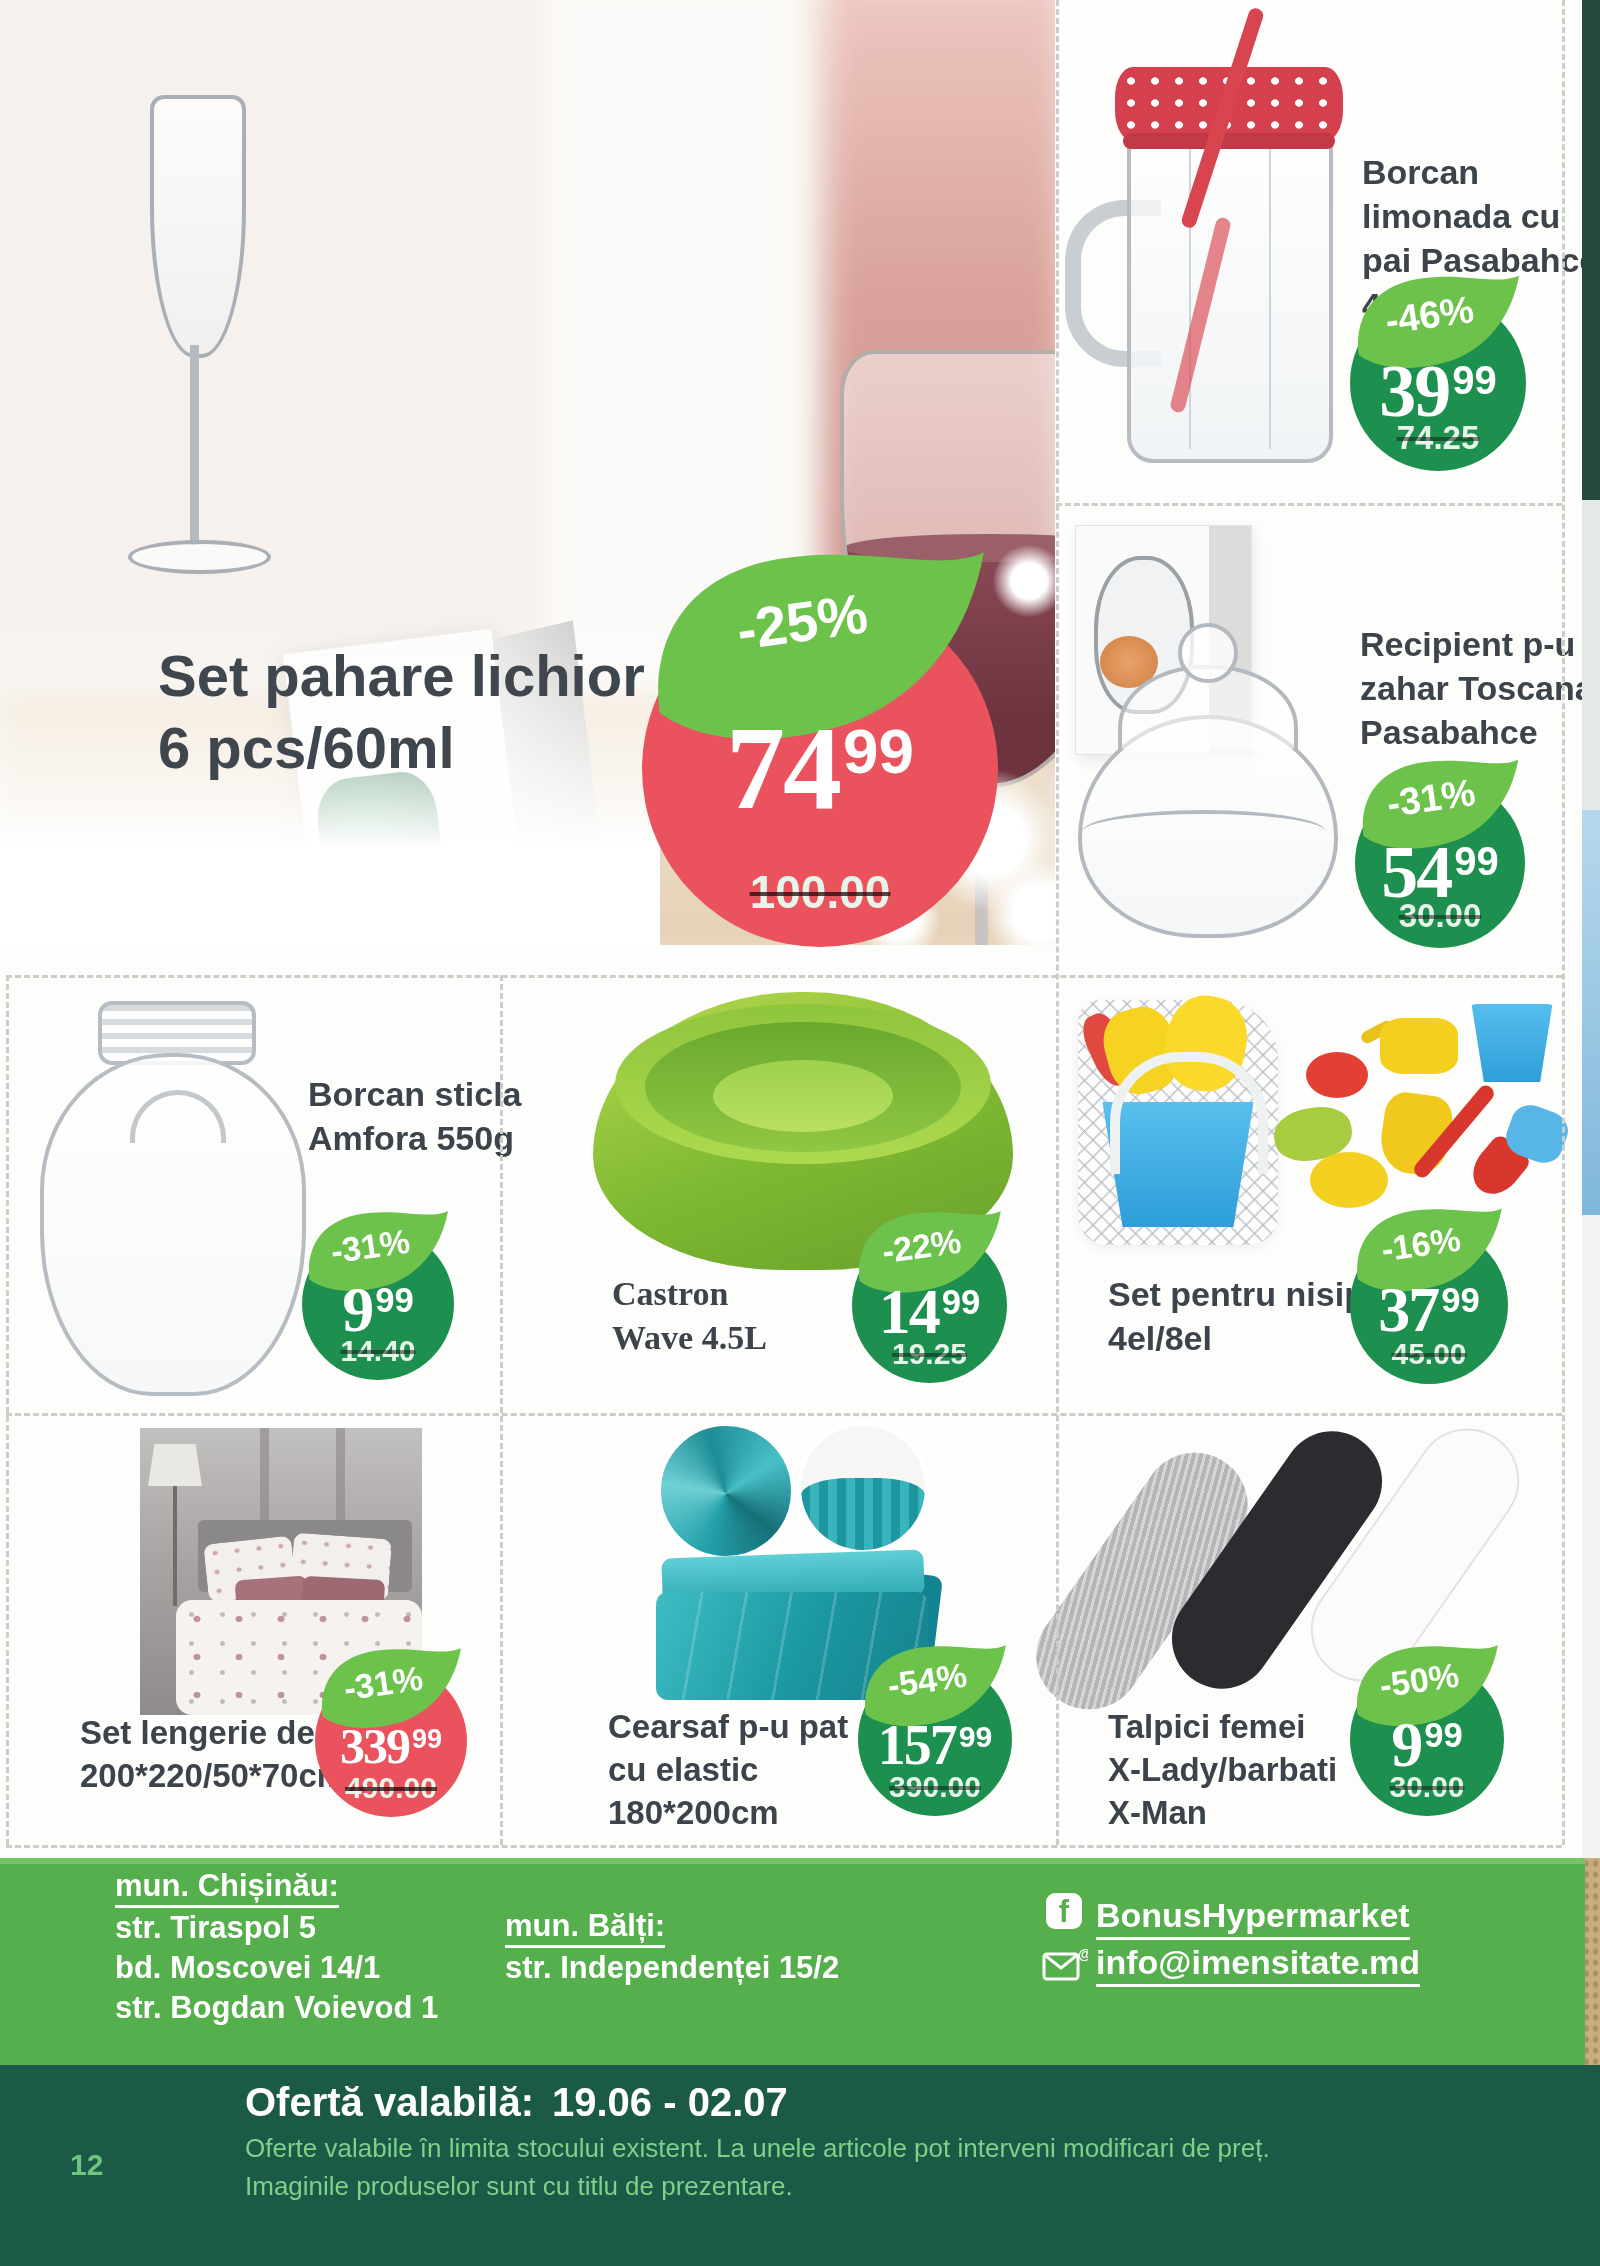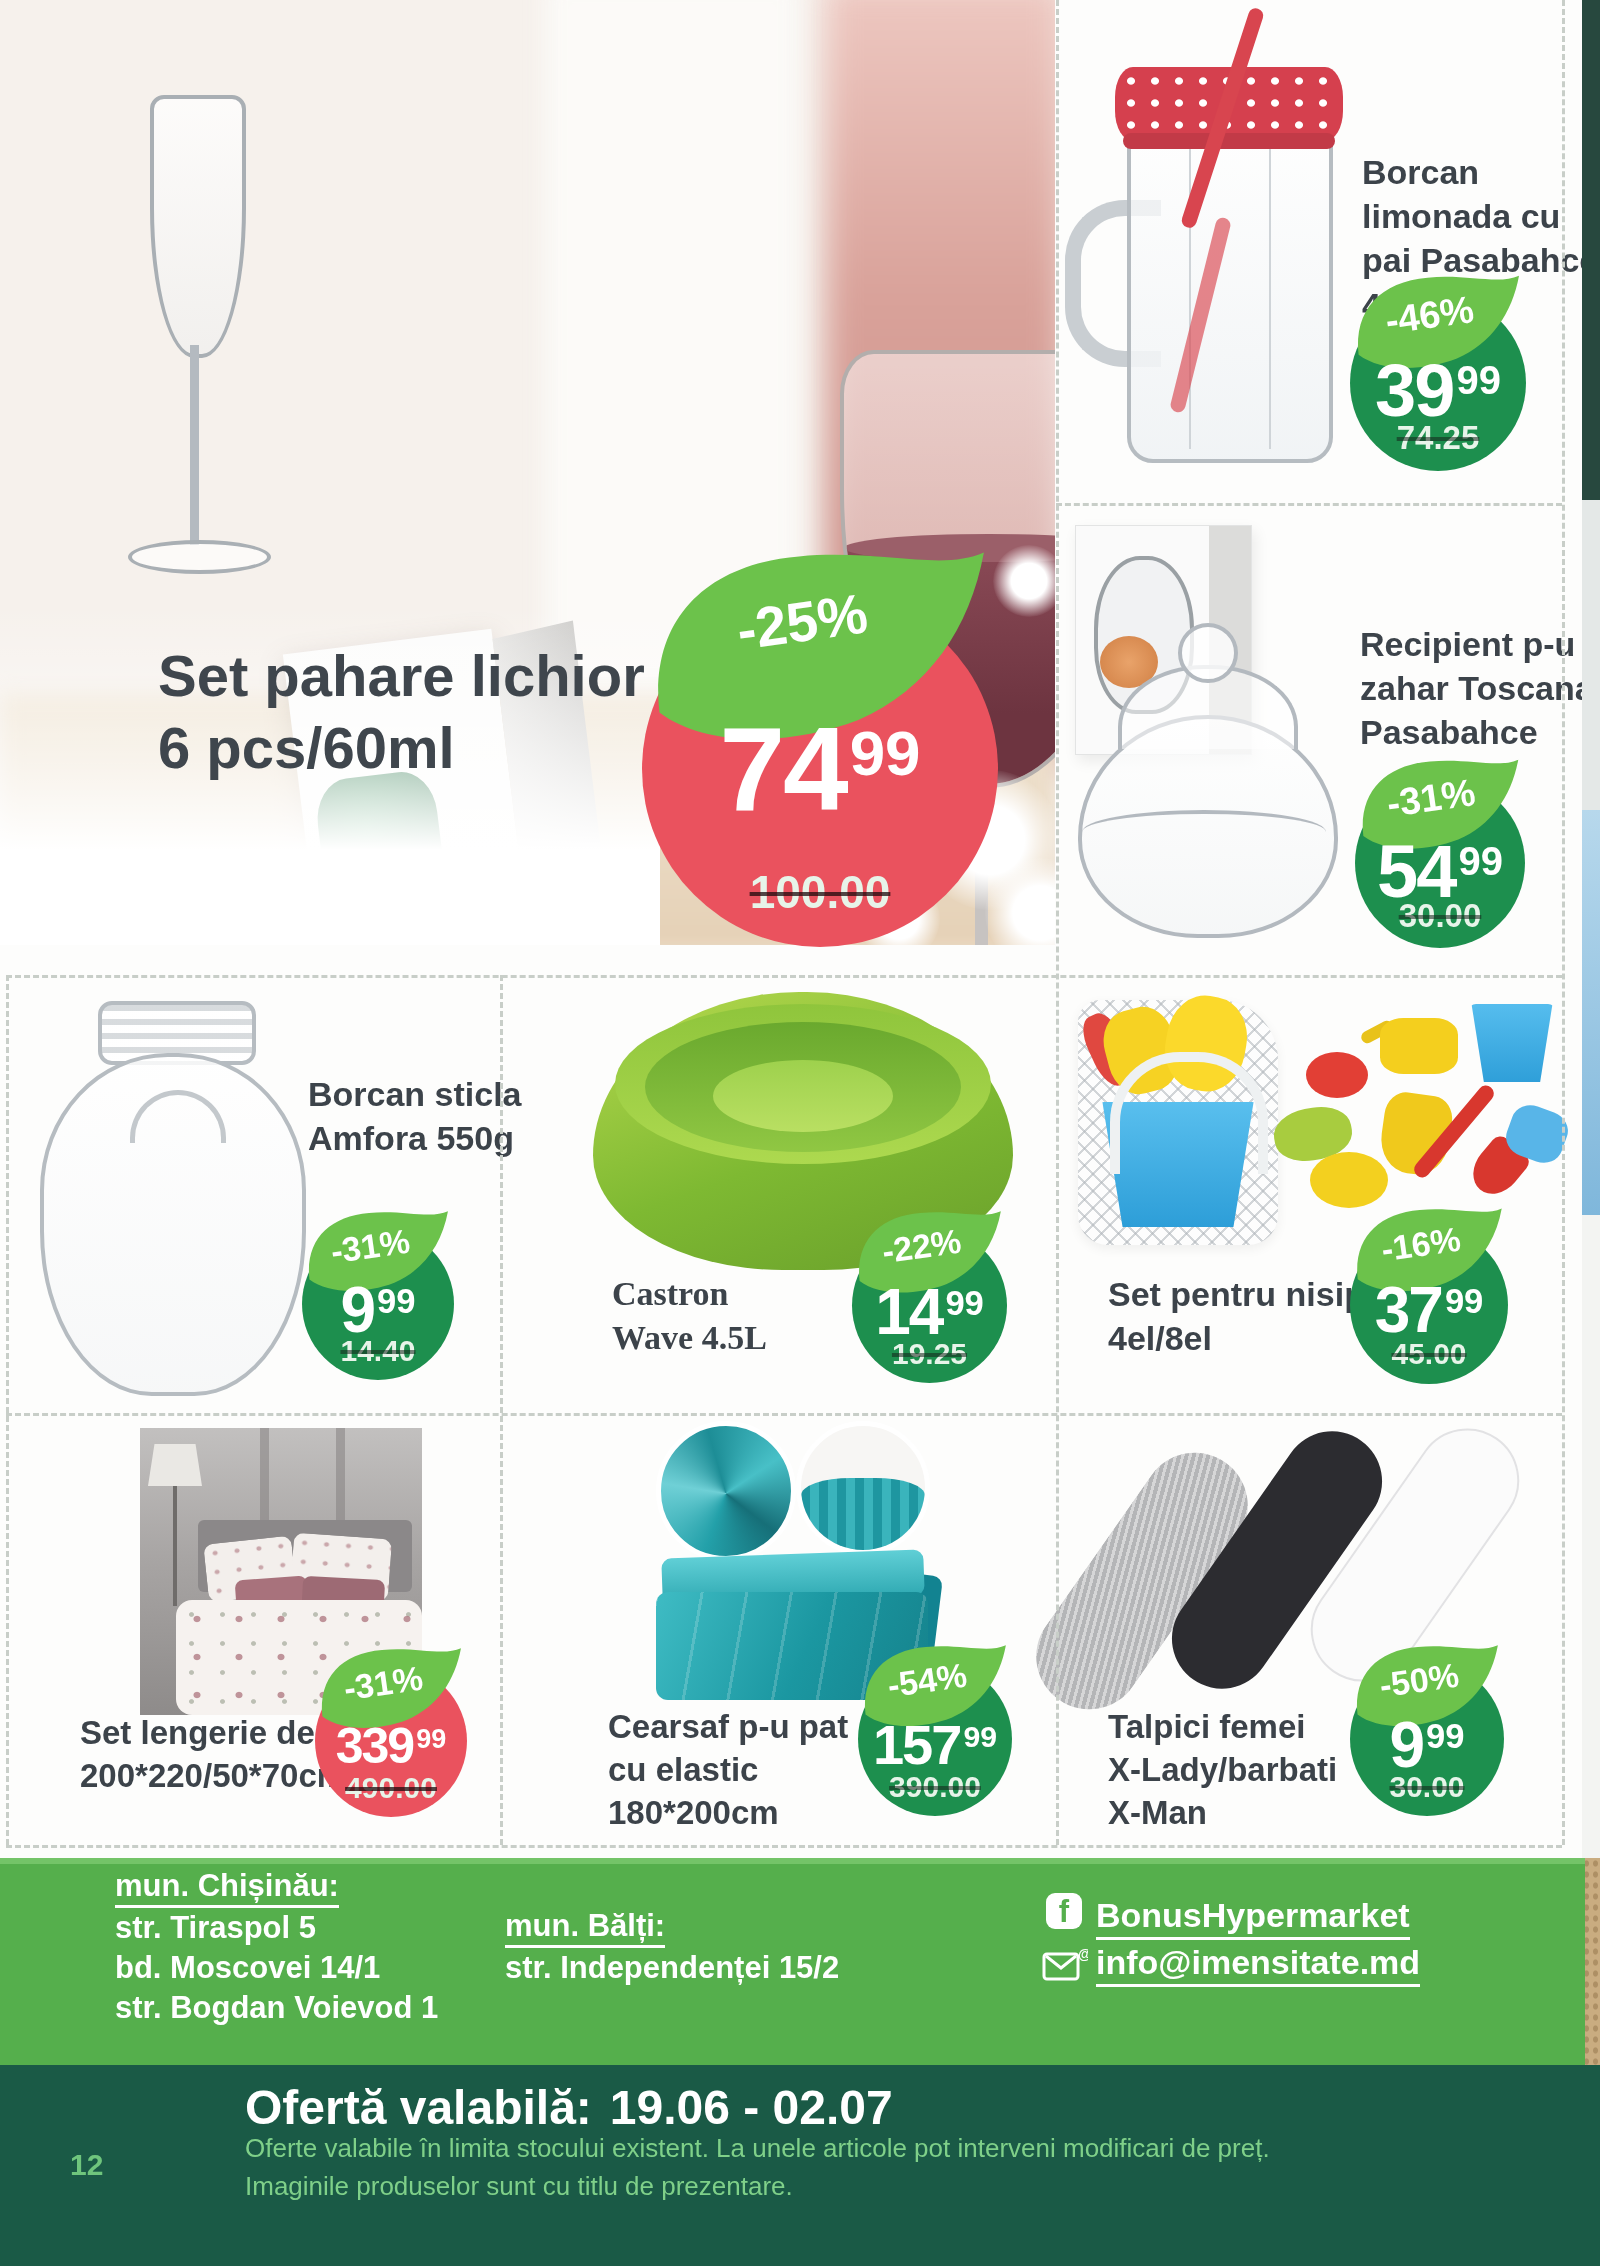--- a/index.html
+++ b/index.html
@@ -20,21 +20,21 @@
   
   .badge{position:absolute;width:var(--d);height:calc(var(--d)*1.13);}
   .b-circle{position:absolute;bottom:0;left:0;width:var(--d);height:var(--d);border-radius:50%;}
   .badge.green .b-circle{background:#1d8f4e;}
   .badge.red .b-circle{background:#ea525e;}
   .b-leaf{position:absolute;top:0;left:0;width:98%;height:53%;}
   .b-leaf path{fill:#6cc24b;}
   .b-pct{position:absolute;top:11%;left:2%;width:86%;text-align:center;transform:rotate(-8deg);
          color:#fff;font-weight:700;font-size:var(--df);}
   .b-price{position:absolute;top:41%;left:0;width:100%;text-align:center;color:#fff;font-weight:700;line-height:1;}
-  .b-int{font-size:var(--pf);letter-spacing:-2px;}
+  .b-int{font-size:var(--pf);letter-spacing:-2px;font-family:Liberation Serif, serif;}
   .b-sup{display:inline-block;font-size:calc(var(--pf)*0.54);transform:translateY(-0.55em);margin-left:3px;}
   .b-old{position:absolute;bottom:7%;left:0;width:100%;text-align:center;color:#e7f4e9;
          font-weight:700;font-size:var(--of);}
   .b-old span{text-decoration:line-through;text-decoration-thickness:4px;text-decoration-color:rgba(20,35,25,.55);}
   .badge.red .b-old span{text-decoration-color:rgba(30,10,12,.75);}
 
   
   .hero-photo{position:absolute;left:0;top:0;width:1055px;height:945px;overflow:hidden;background:#f6f1ec;}
   .hp-pink{position:absolute;left:825px;top:-20px;width:240px;height:790px;filter:blur(16px);
            background:linear-gradient(180deg,#eec9c2,#d9a29a 40%,#cf938c 72%,#d9aaa2);}
@@ -175,21 +175,21 @@
   .footer-green-hl{position:absolute;left:0;top:1858px;width:1585px;height:6px;background:#74c468;}
   .footer-dark{position:absolute;left:0;top:2065px;width:1600px;height:201px;background:#1a5a46;}
   .addr{position:absolute;color:#fff;font-weight:700;font-size:31px;line-height:40px;}
   .addr .title{font-size:32px;}
   .uline{display:inline-block;border-bottom:3px solid #fff;padding-bottom:2px;line-height:34px;}
   .fb-icon{position:absolute;left:1046px;top:1893px;width:36px;height:36px;background:#fff;border-radius:9px;
            color:#55af4c;font-weight:800;font-size:31px;text-align:center;line-height:38px;}
   .mail-icon{position:absolute;left:1042px;top:1947px;}
   .flink{position:absolute;color:#fff;font-weight:700;font-size:34px;}
   .flink span{display:inline-block;border-bottom:3px solid #fff;padding-bottom:2px;}
-  .valid{position:absolute;left:245px;top:2080px;color:#fff;font-weight:700;font-size:48px;}
+  .valid{position:absolute;left:245px;top:2080px;color:#fff;font-weight:700;font-size:40px;}
   .valid .dates{margin-left:18px;}
   .legal{position:absolute;left:245px;color:#7fd089;font-size:26px;font-weight:400;}
   .pagenum{position:absolute;left:70px;top:2148px;color:#6fc57d;font-weight:700;font-size:30px;}
 </style>
 </head>
 <body>
 
 <div class="page">
 
   <div class="hero-photo">

